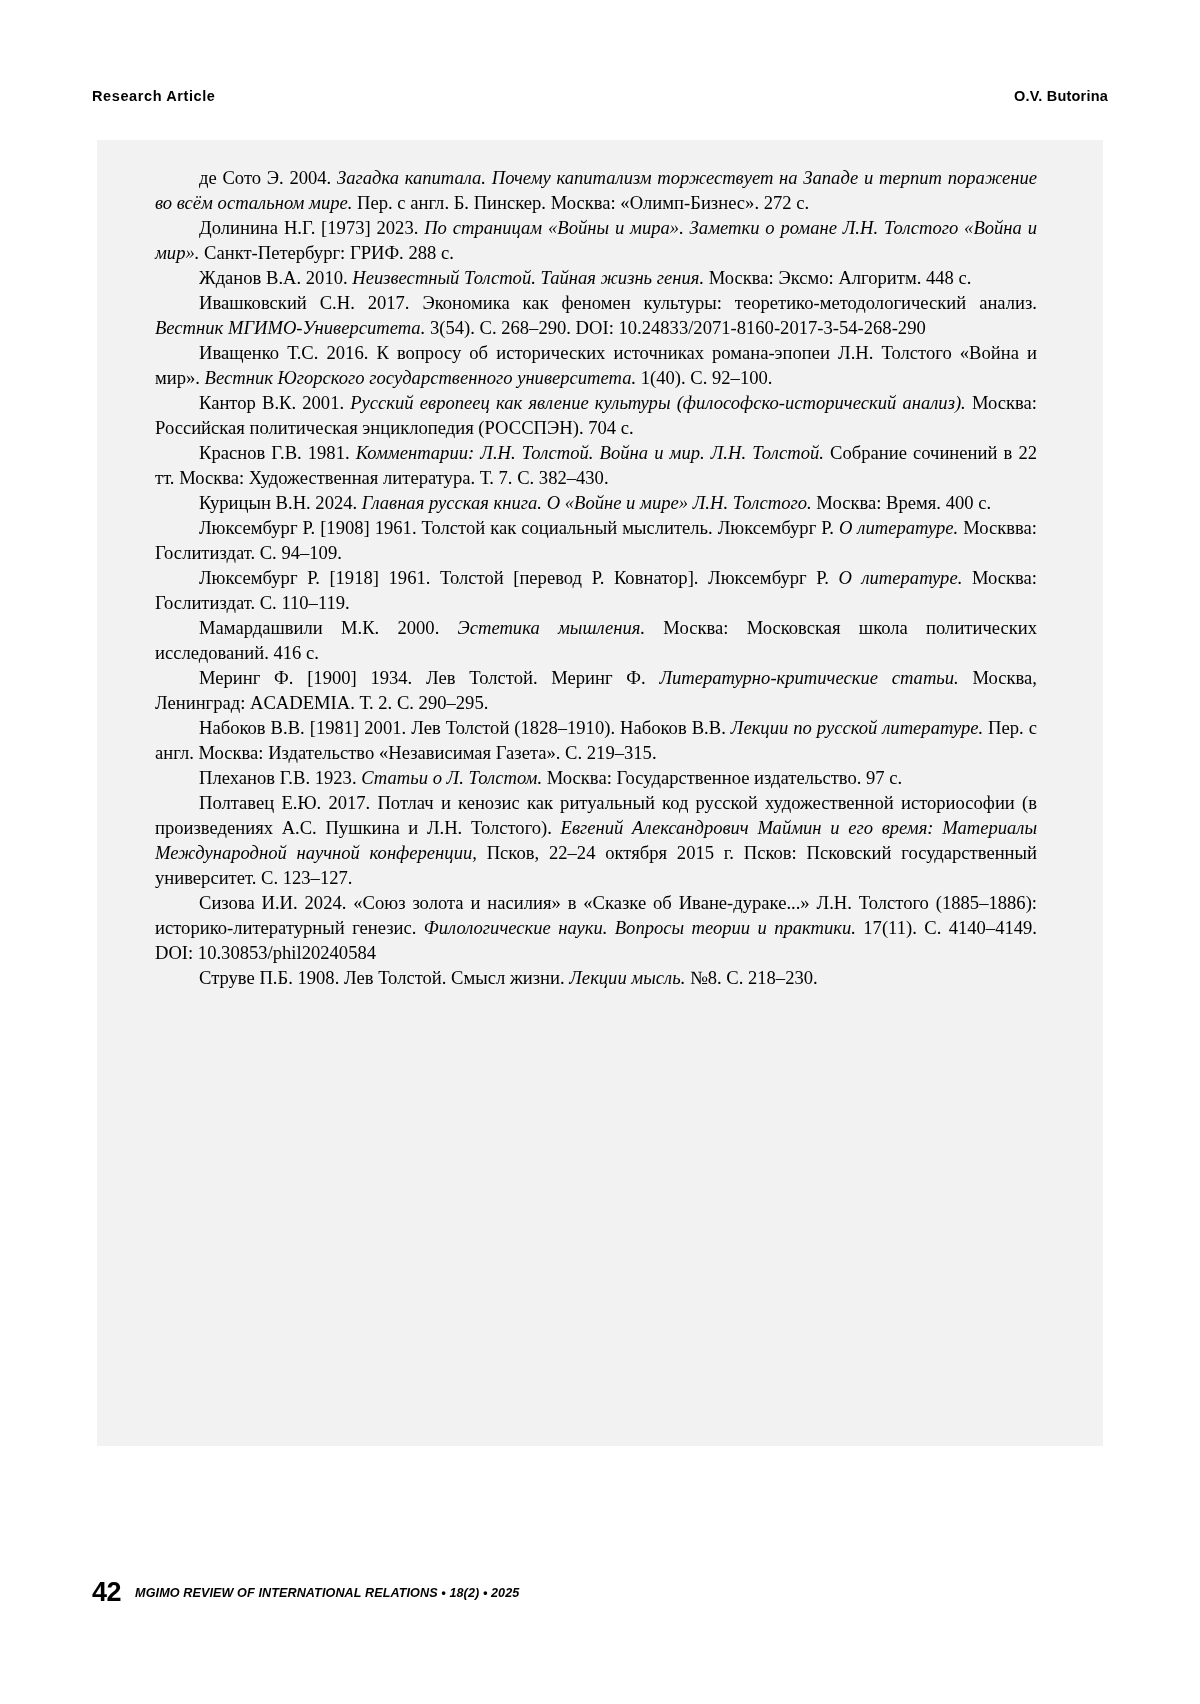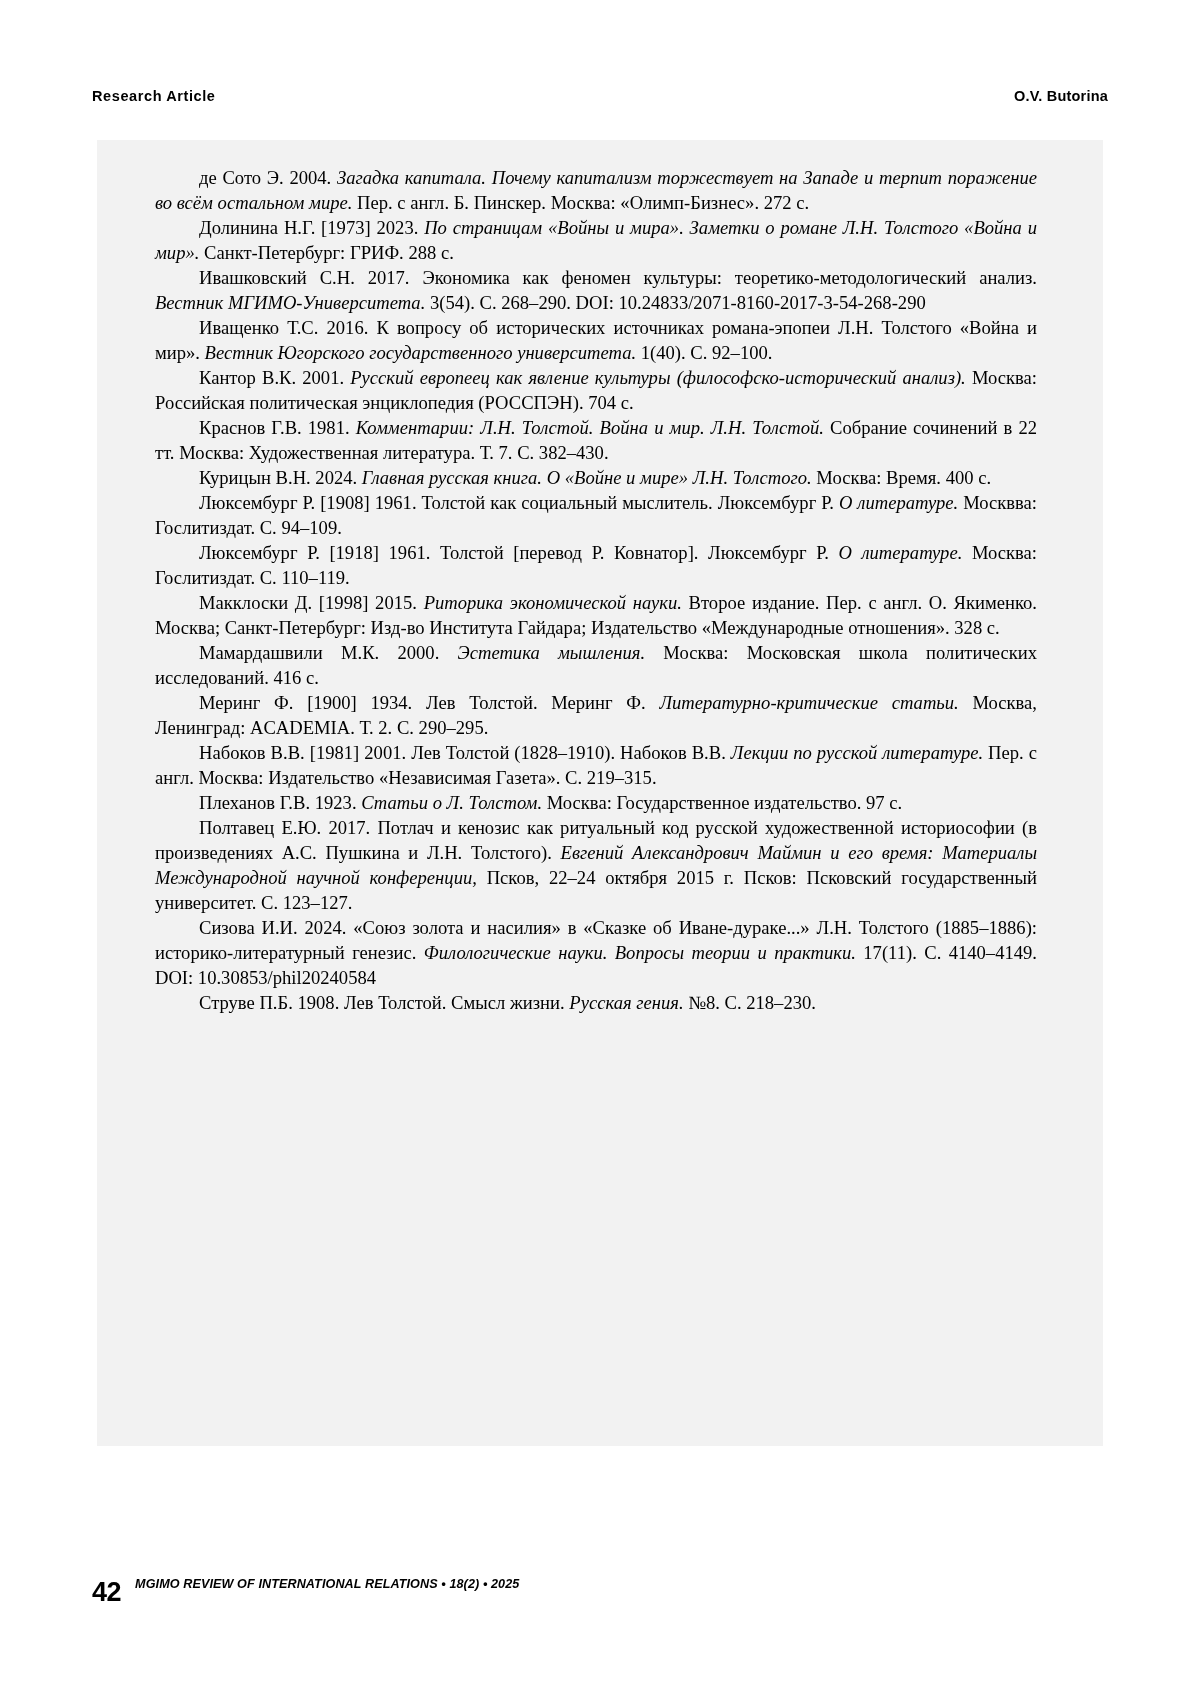--- a/index.html
+++ b/index.html
@@ -61,21 +61,21 @@
     text-indent: 44px;
   }
   .refs p i, .refs p em {
     font-style: italic;
   }
   .footer {
     position: absolute;
     left: 92px;
     bottom: 96px;
     display: flex;
-    align-items: flex-start;
+    align-items: center;
     gap: 14px;
   }
   .folio {
     font-family: "Liberation Sans", sans-serif;
     font-weight: bold;
     font-size: 27px;
     letter-spacing: -0.5px;
   }
   .footer-text {
     font-family: "Liberation Sans", sans-serif;
@@ -93,35 +93,35 @@
   <div class="running-head">
     <span class="left">Research Article</span>
     <span class="right">O.V. Butorina</span>
   </div>
 
   <div class="content-panel"></div>
 
   <div class="refs">
       <p>де Сото Э. 2004. <i>Загадка капитала. Почему капитализм торжествует на Западе и терпит поражение во всём остальном мире.</i> Пер. с англ. Б. Пинскер. Москва: «Олимп-Бизнес». 272 с.</p>
       <p>Долинина Н.Г. [1973] 2023. <i>По страницам «Войны и мира». Заметки о романе Л.Н. Толстого «Война и мир».</i> Санкт-Петербург: ГРИФ. 288 с.</p>
+      <p>Жданов В.А. 2010. <i>Неизвестный Толстой. Тайная жизнь гения.</i> Москва: Эксмо: Алгоритм. 448 с.</p>
       <p>Ивашковский С.Н. 2017. Экономика как феномен культуры: теоретико-методологический анализ. <i>Вестник МГИМО-Университета.</i> 3(54). С. 268–290. DOI: 10.24833/2071-8160-2017-3-54-268-290</p>
       <p>Иващенко Т.С. 2016. К вопросу об исторических источниках романа-эпопеи Л.Н. Толстого «Война и мир». <i>Вестник Югорского государственного университета.</i> 1(40). С. 92–100.</p>
       <p>Кантор В.К. 2001. <i>Русский европеец как явление культуры (философско-исторический анализ).</i> Москва: Российская политическая энциклопедия (РОССПЭН). 704 с.</p>
       <p>Краснов Г.В. 1981. <i>Комментарии: Л.Н. Толстой. Война и мир. Л.Н. Толстой.</i> Собрание сочинений в 22 тт. Москва: Художественная литература. Т. 7. С. 382–430.</p>
       <p>Курицын В.Н. 2024. <i>Главная русская книга. О «Войне и мире» Л.Н. Толстого.</i> Москва: Время. 400 с.</p>
       <p>Люксембург Р. [1908] 1961. Толстой как социальный мыслитель. Люксембург Р. <i>О литературе.</i> Москвва: Гослитиздат. С. 94–109.</p>
       <p>Люксембург Р. [1918] 1961. Толстой [перевод Р. Ковнатор]. Люксембург Р. <i>О литературе.</i> Москва: Гослитиздат. С. 110–119.</p>
-      <p>Макклоски Д. [1998] 2015. <i>Риторика экономической науки.</i> Второе издание. Пер. с англ. О. Якименко. Москва; Санкт-Петербург: Изд-во Института Гайдара; Издательство «Международные отношения». 328 с.</p>
       <p>Мамардашвили М.К. 2000. <i>Эстетика мышления.</i> Москва: Московская школа политических исследований. 416 с.</p>
       <p>Меринг Ф. [1900] 1934. Лев Толстой. Меринг Ф. <i>Литературно-критические статьи.</i> Москва, Ленинград: ACADEMIA. Т. 2. С. 290–295.</p>
       <p>Набоков В.В. [1981] 2001. Лев Толстой (1828–1910). Набоков В.В. <i>Лекции по русской литературе.</i> Пер. с англ. Москва: Издательство «Независимая Газета». С. 219–315.</p>
       <p>Плеханов Г.В. 1923. <i>Статьи о Л. Толстом.</i> Москва: Государственное издательство. 97 с.</p>
       <p>Полтавец Е.Ю. 2017. Потлач и кенозис как ритуальный код русской художественной историософии (в произведениях А.С. Пушкина и Л.Н. Толстого). <i>Евгений Александрович Маймин и его время: Материалы Международной научной конференции,</i> Псков, 22–24 октября 2015 г. Псков: Псковский государственный университет. С. 123–127.</p>
       <p>Сизова И.И. 2024. «Союз золота и насилия» в «Сказке об Иване-дураке...» Л.Н. Толстого (1885–1886): историко-литературный генезис. <i>Филологические науки. Вопросы теории и практики.</i> 17(11). С. 4140–4149. DOI: 10.30853/phil20240584</p>
-      <p>Струве П.Б. 1908. Лев Толстой. Смысл жизни. <i>Русская гения.</i> №8. С. 218–230.</p>
+      <p>Струве П.Б. 1908. Лев Толстой. Смысл жизни. <i>Лекции мысль.</i> №8. С. 218–230.</p>
     </div>
 
   <div class="footer">
     <span class="folio">42</span>
     <span class="footer-text">MGIMO REVIEW OF INTERNATIONAL RELATIONS  •  18(2) • 2025</span>
   </div>
 
 </div>
 
 </body></html>

